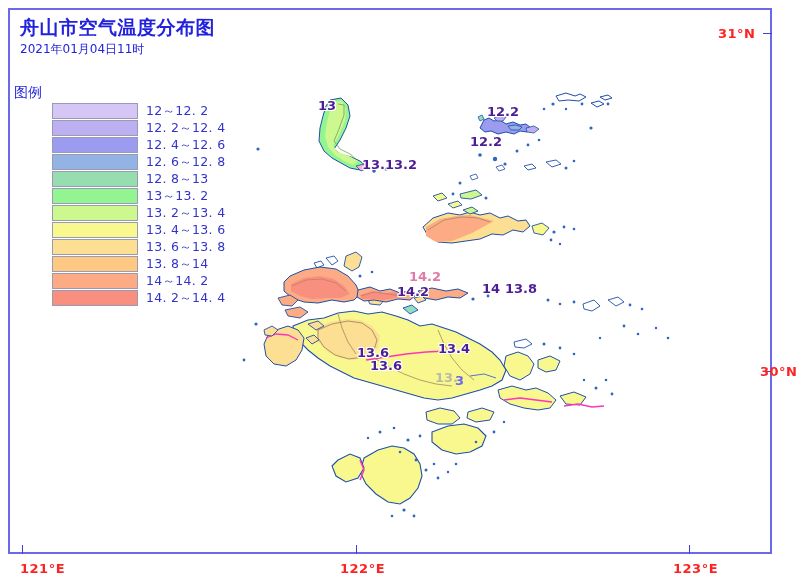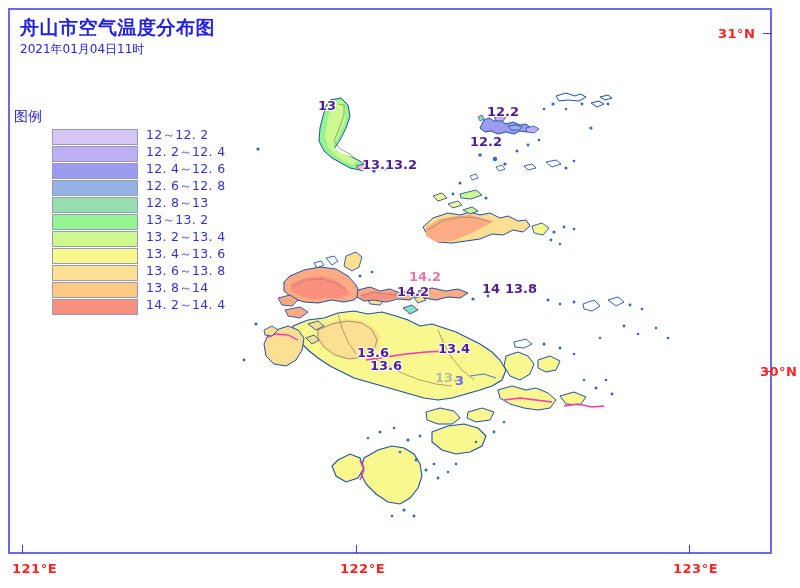--- a/index.html
+++ b/index.html
@@ -62,25 +62,24 @@
     left: 14px;
     top: 84px;
     z-index: 30;
   }
   #legend-title {
     font-family: "DejaVu Sans", sans-serif;
     font-size: 14px;
     color: #2222dd;
     margin-bottom: 3px;
     line-height: 16px;
-    margin-top: 24px;
   }
   .legend-row {
     display: flex;
-    align-items: flex-end;
+    align-items: flex-start;
     height: 17px;
     padding-left: 38px;
   }
   .legend-swatch {
     width: 86px;
     height: 16px;
     border: 1px solid #9a9ab4;
     box-sizing: border-box;
     margin-bottom: -1px;
   }
@@ -362,32 +361,36 @@
         </div>
         <div class="legend-row">
           <div class="legend-swatch" style="background: rgb(252, 223, 146);"></div>
           <div class="legend-label">13. 6～13. 8</div>
         </div>
         <div class="legend-row">
           <div class="legend-swatch" style="background: rgb(253, 201, 131);"></div>
           <div class="legend-label">13. 8～14</div>
         </div>
         <div class="legend-row">
+          <div class="legend-swatch" style="background: rgb(252, 171, 132);"></div>
+          <div class="legend-label">14～14. 2</div>
+        </div>
+        <div class="legend-row">
           <div class="legend-swatch" style="background: rgb(249, 144, 127);"></div>
           <div class="legend-label">14. 2～14. 4</div>
         </div>
       </div>
   </div>
 
   <div id="axis-layer">
       <div class="axis-label" style="left: 718px; top: 26px;">31°N</div>
       <div class="tick tick-h" style="left: 763px; top: 33px;"></div>
       <div class="axis-label" style="left: 760px; top: 364px;">30°N</div>
       <div class="tick tick-h" style="left: 763px; top: 371px;"></div>
-      <div class="axis-label" style="left: 12px; top: 561px; text-align: center;">121°E</div>
+      <div class="axis-label" style="left: 20px; top: 561px; text-align: center;">121°E</div>
       <div class="tick tick-v" style="left: 22px; top: 545px;"></div>
       <div class="axis-label" style="left: 340px; top: 561px;">122°E</div>
       <div class="tick tick-v" style="left: 356px; top: 545px;"></div>
       <div class="axis-label" style="left: 673px; top: 561px;">123°E</div>
       <div class="tick tick-v" style="left: 689px; top: 545px;"></div>
     </div>
 
   <div id="map-label-layer">
       <div class="map-label" style="left: 318px; top: 98px;">13</div>
       <div class="map-label" style="left: 362px; top: 157px;">13.</div>

